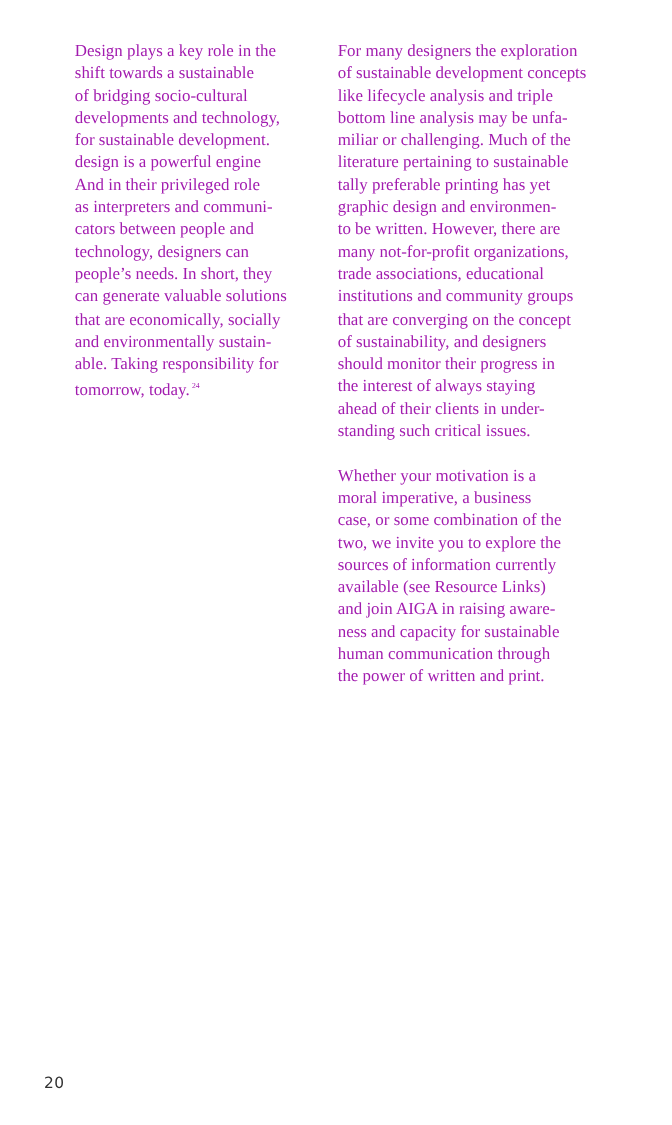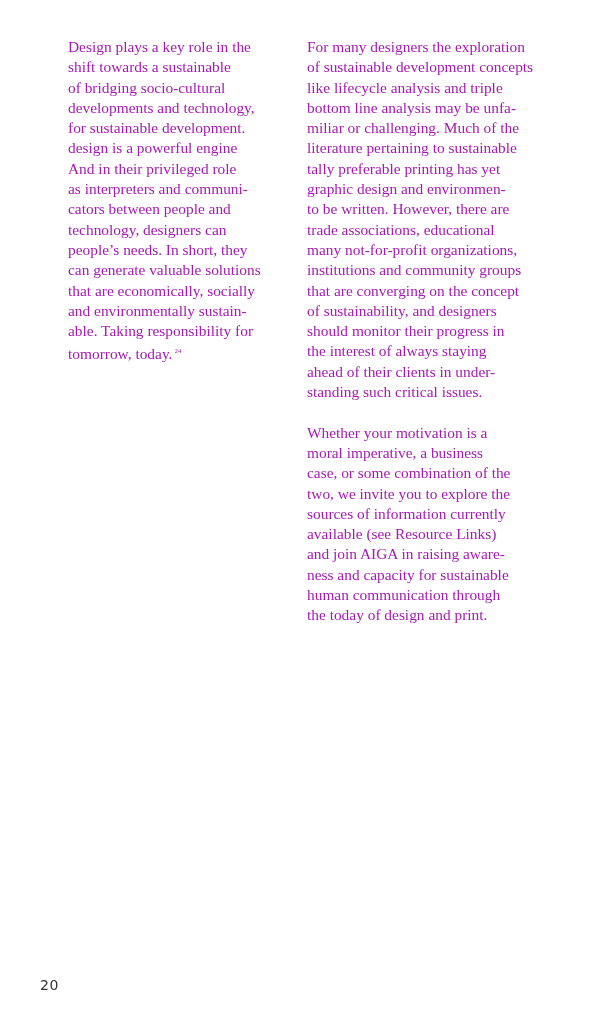--- a/index.html
+++ b/index.html
@@ -52,37 +52,37 @@
   <p class="para">
     <span class="line">For many designers the exploration</span>
     <span class="line">of sustainable development concepts</span>
     <span class="line">like lifecycle analysis and triple</span>
     <span class="line">bottom line analysis may be unfa-</span>
     <span class="line">miliar or challenging. Much of the</span>
     <span class="line">literature pertaining to sustainable</span>
     <span class="line">tally preferable printing has yet</span>
     <span class="line">graphic design and environmen-</span>
     <span class="line">to be written. However, there are</span>
+    <span class="line">many not-for-profit organizations,</span>
     <span class="line">trade associations, educational</span>
-    <span class="line">many not-for-profit organizations,</span>
     <span class="line">institutions and community groups</span>
     <span class="line">that are converging on the concept</span>
     <span class="line">of sustainability, and designers</span>
     <span class="line">should monitor their progress in</span>
     <span class="line">the interest of always staying</span>
     <span class="line">ahead of their clients in under-</span>
     <span class="line">standing such critical issues.</span>
   </p>
   <p class="para">
     <span class="line">Whether your motivation is a</span>
     <span class="line">moral imperative, a business</span>
     <span class="line">case, or some combination of the</span>
     <span class="line">two, we invite you to explore the</span>
     <span class="line">sources of information currently</span>
     <span class="line">available (see Resource Links)</span>
     <span class="line">and join AIGA in raising aware-</span>
     <span class="line">ness and capacity for sustainable</span>
     <span class="line">human communication through</span>
-    <span class="line">the today of design and print.</span>
+    <span class="line">the power of written and print.</span>
   </p>
 </div>
 
 <div class="page-number">20</div>
 
 </body></html>

